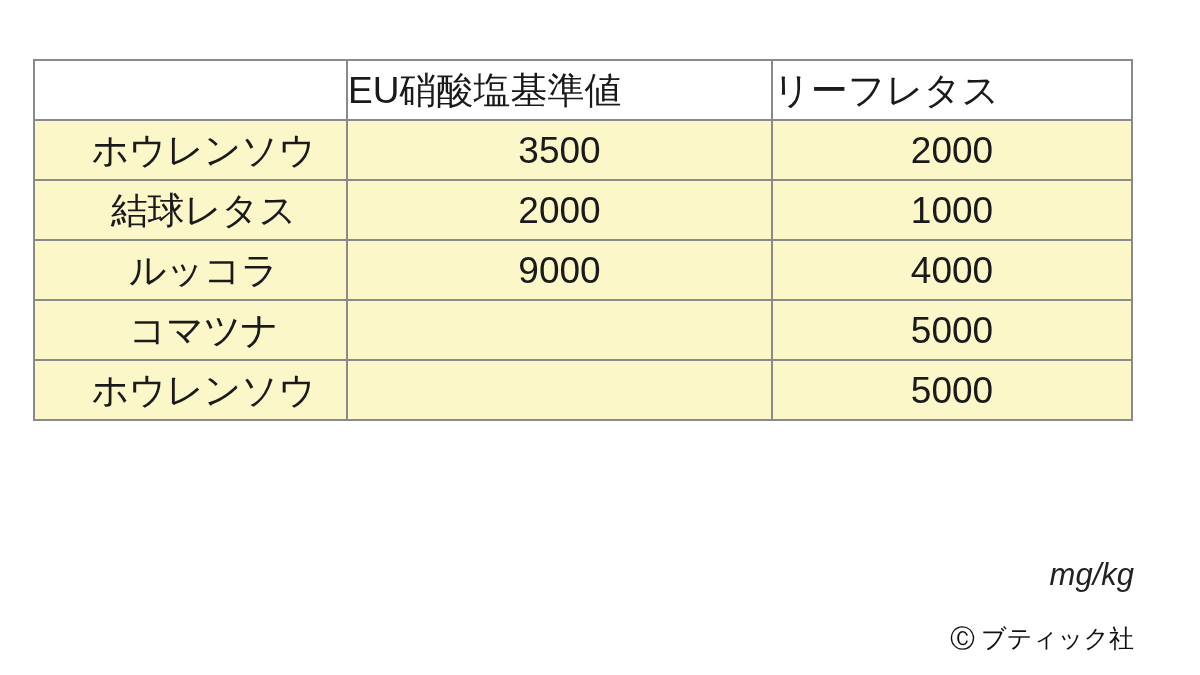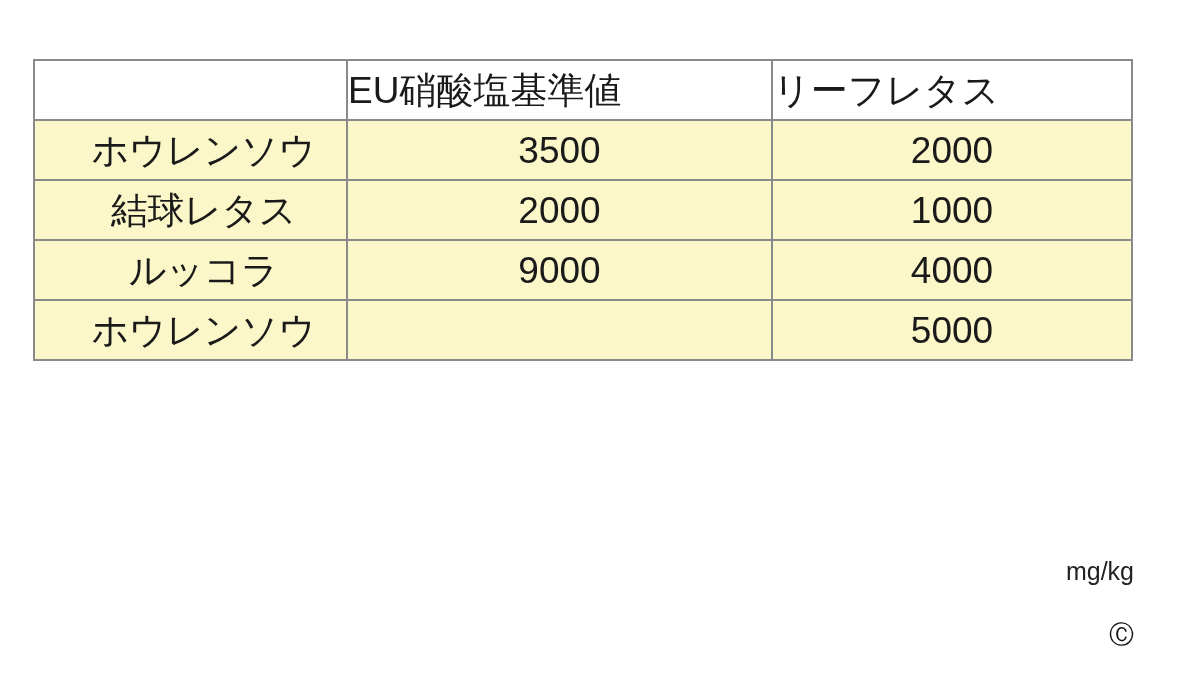--- a/index.html
+++ b/index.html
@@ -64,22 +64,23 @@
   }
   tbody td {
     background: #fbf7c9;
     text-align: center;
     font-size: 37px;
   }
   .unit {
     position: absolute;
     right: 66px;
     top: 557px;
-    font-size: 25px;
+    font-size: 31px;
     color: #222222;
+    font-style: italic;
   }
   .credit {
     position: absolute;
     right: 66px;
     top: 622px;
     font-size: 25px;
     color: #111111;
     display: flex;
     align-items: center;
     gap: 6px;
@@ -119,27 +120,33 @@
           <th class="rowhead">結球レタス</th>
           <td>2000</td>
           <td>1000</td>
         </tr>
         <tr>
           <th class="rowhead">ルッコラ</th>
           <td>9000</td>
           <td>4000</td>
         </tr>
         <tr>
+          <th class="rowhead">コマツナ</th>
+          <td></td>
+          <td>5000</td>
+        </tr>
+        <tr>
           <th class="rowhead">ホウレンソウ</th>
           <td></td>
           <td>5000</td>
         </tr>
       </tbody>
     </table>
   </div>
 
   <div class="unit">mg/kg</div>
 
   <div class="credit">
     <span class="cmark">Ⓒ</span>
+    <span>ブティック社</span>
   </div>
 
 </div>
 
 </body></html>

